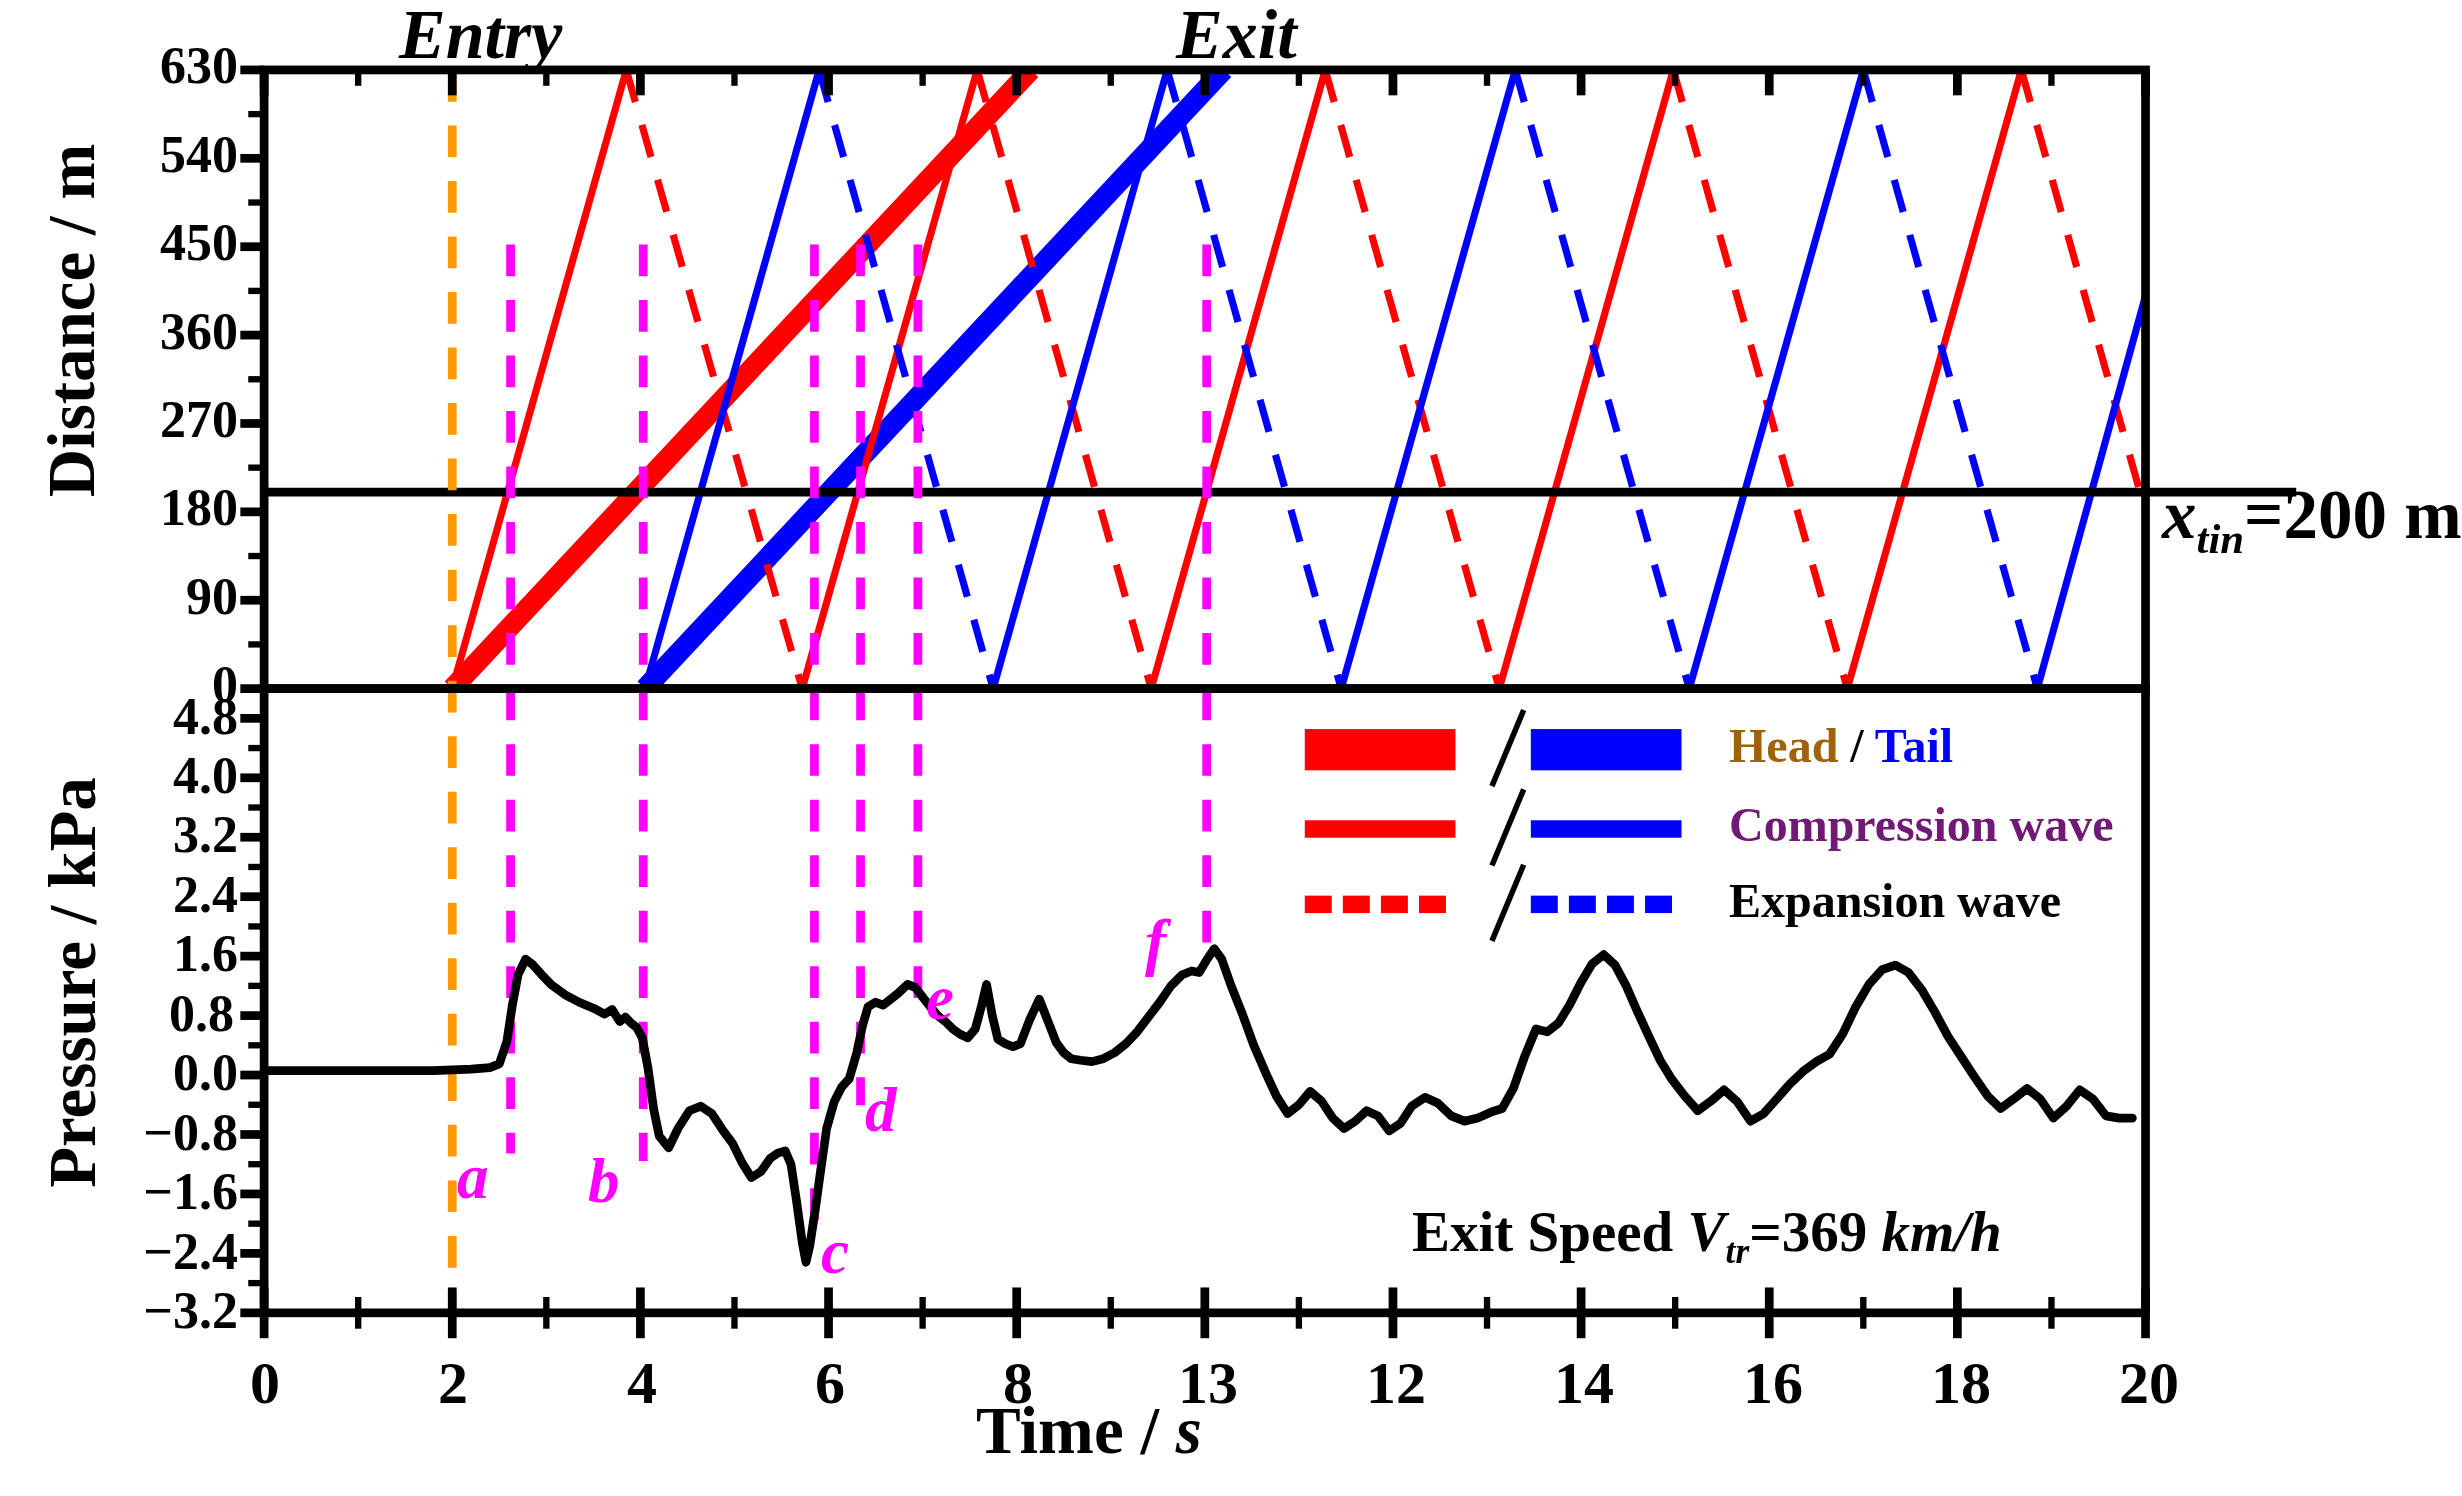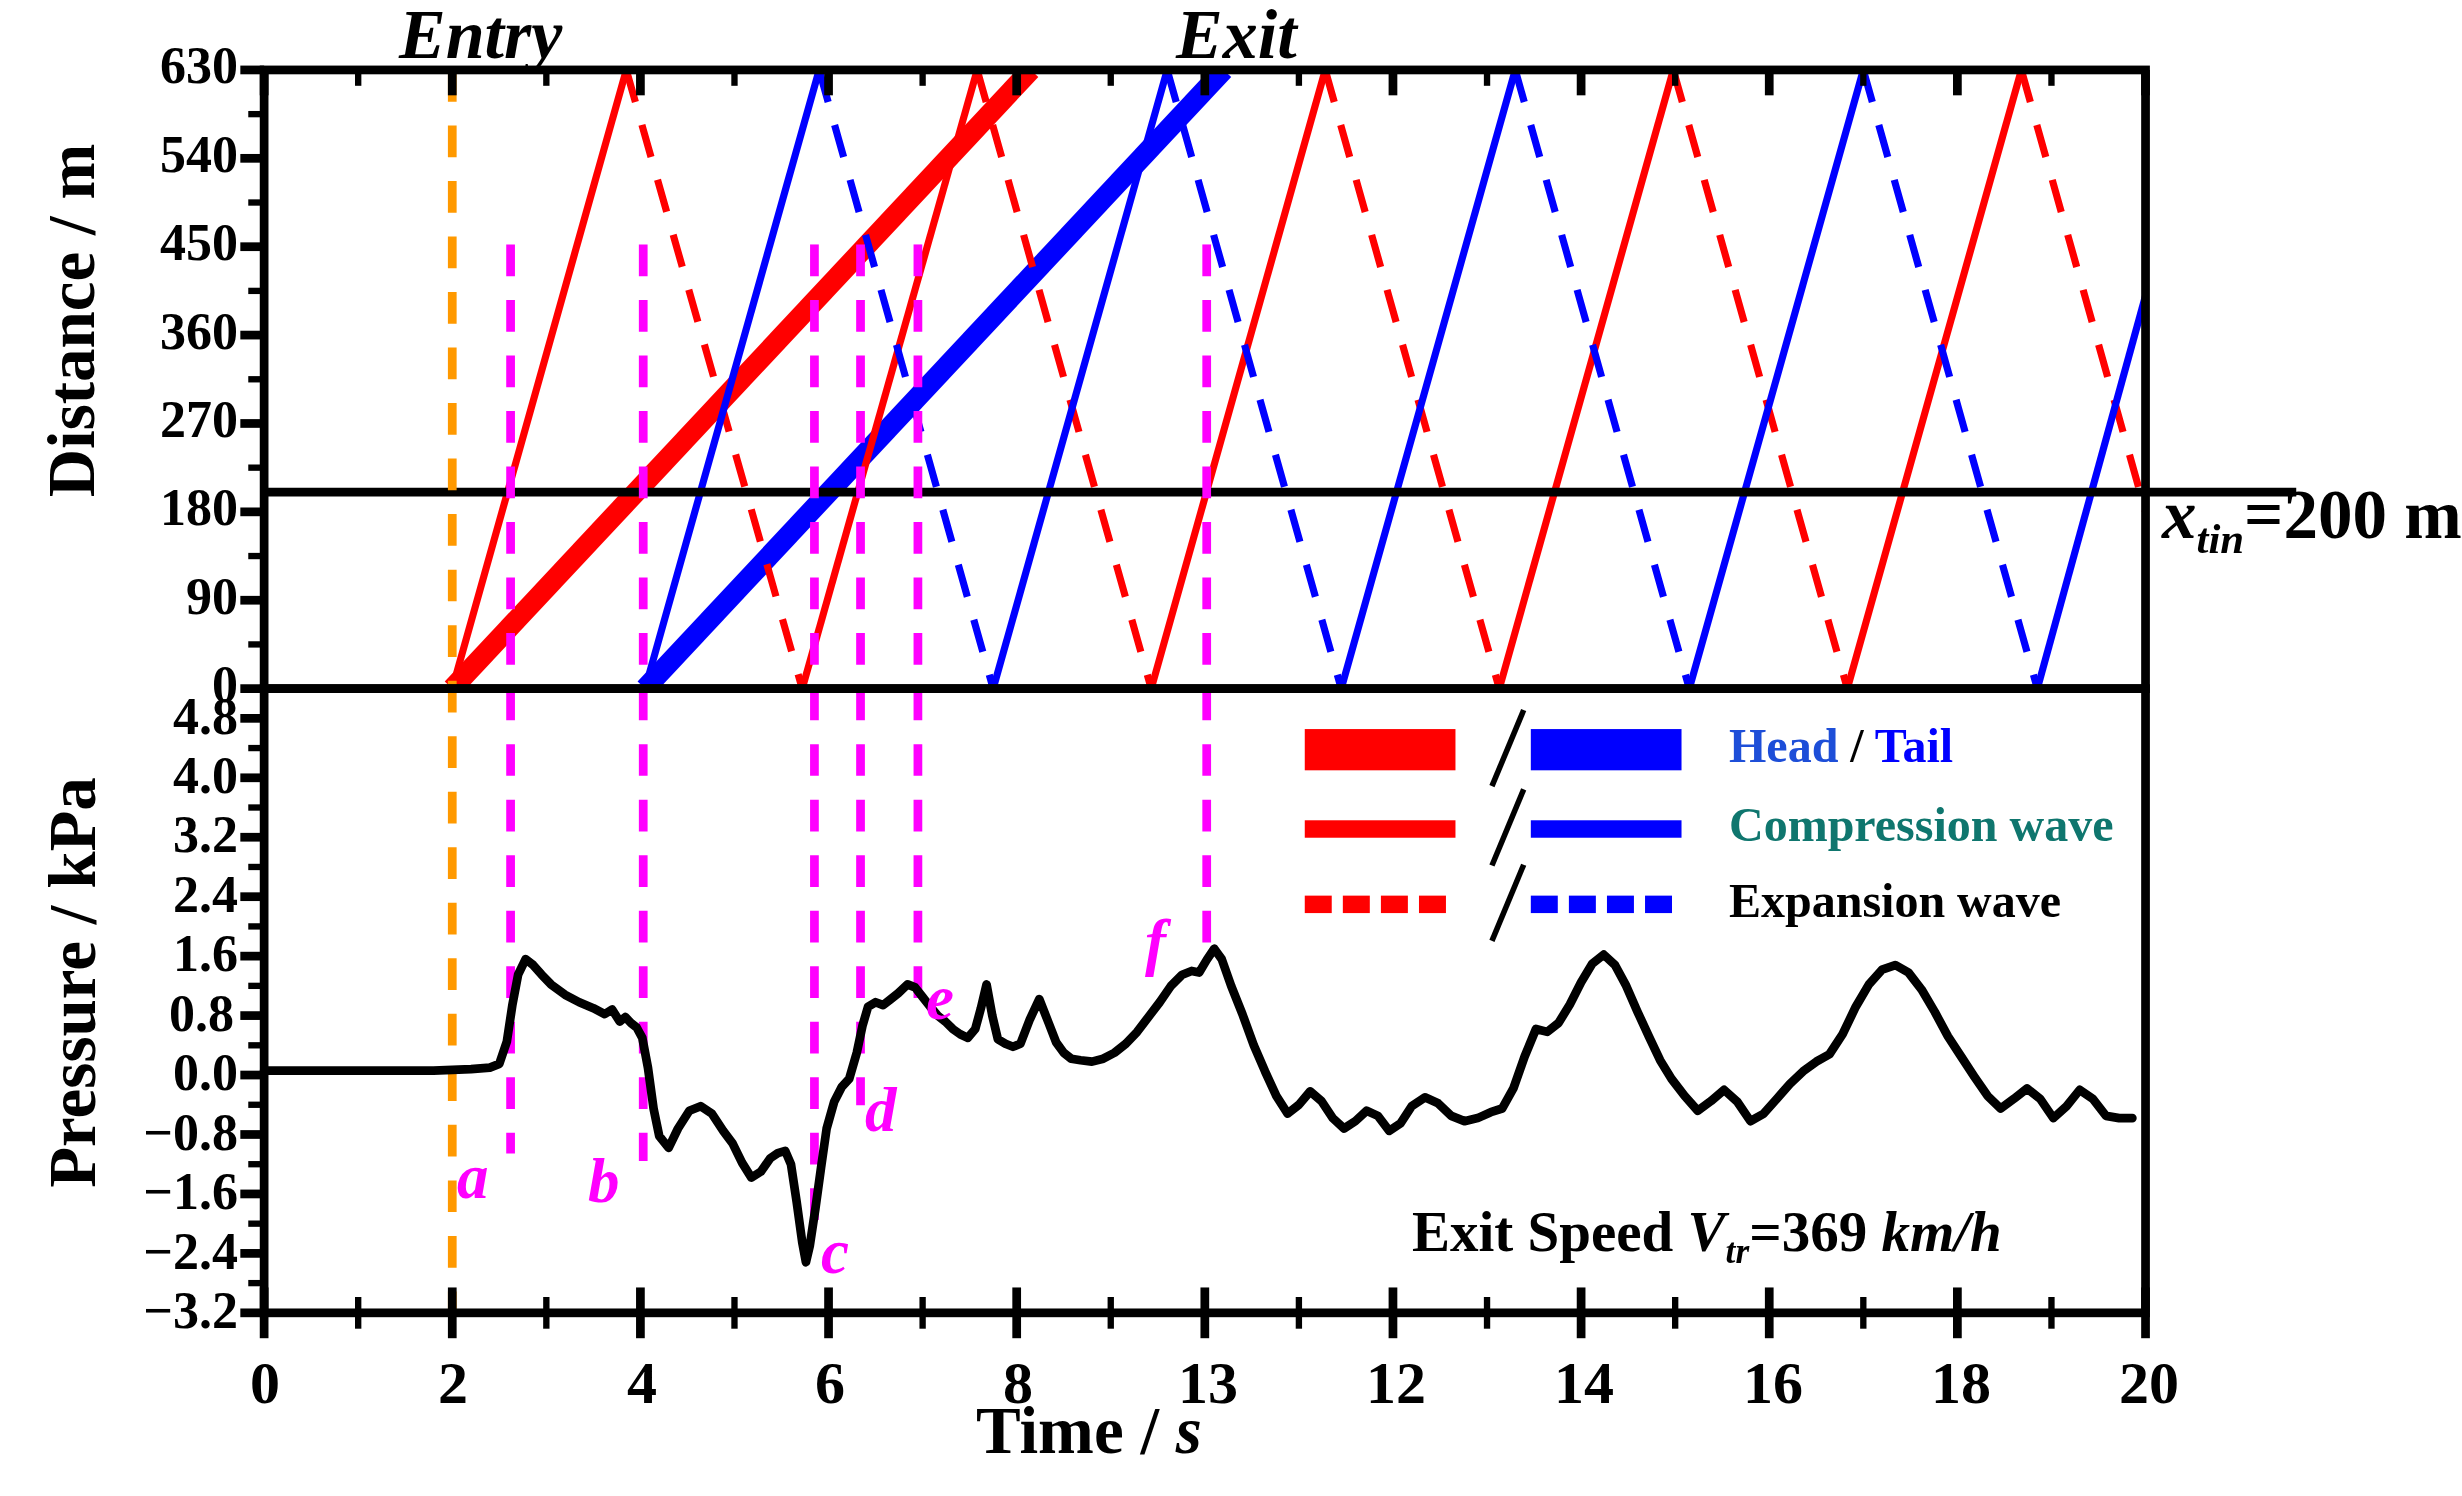--- a/index.html
+++ b/index.html
@@ -228,16 +228,16 @@
 <div class="lbl tick-y" style="left: 56px; top: 865px;;width:182px;">2.4</div>
 <div class="lbl tick-y" style="left: 56px; top: 805px;;width:182px;">3.2</div>
 <div class="lbl tick-y" style="left: 56px; top: 746px;;width:182px;">4.0</div>
 <div class="lbl tick-y" style="left: 56px; top: 687px;;width:182px;">4.8</div>
 <div class="lbl ann magenta" style="left: 457px; top: 1141px;;font-size:63px;">a</div>
 <div class="lbl ann magenta" style="left: 588px; top: 1145px;;font-size:63px;">b</div>
 <div class="lbl ann magenta" style="left: 821px; top: 1216px;;font-size:63px;">c</div>
 <div class="lbl ann magenta" style="left: 865px; top: 1074px;;font-size:63px;">d</div>
 <div class="lbl ann magenta" style="left: 926px; top: 962px;;font-size:63px;">e</div>
 <div class="lbl ann magenta" style="left: 1145px; top: 906px;;font-size:63px;">f</div>
-<div class="lbl legtext" style="left: 1729px; top: 718px;"><span style="color: #1d4ed8;">Head</span><span style="color: rgb(0, 0, 0);"> / </span><span style="color: rgb(0, 0, 255);">Tail</span></div>
-<div class="lbl legtext" style="left: 1729px; top: 797px;"><span style="color: #0f766e;">Compression wave</span></div>
+<div class="lbl legtext" style="left: 1729px; top: 718px;"><span style="color: #a16207;">Head</span><span style="color: rgb(0, 0, 0);"> / </span><span style="color: rgb(0, 0, 255);">Tail</span></div>
+<div class="lbl legtext" style="left: 1729px; top: 797px;"><span style="color: #701a75;">Compression wave</span></div>
 <div class="lbl legtext" style="left: 1729px; top: 873px;"><span style="color: rgb(0, 0, 0);">Expansion wave</span></div>
 
 
 </body></html>

